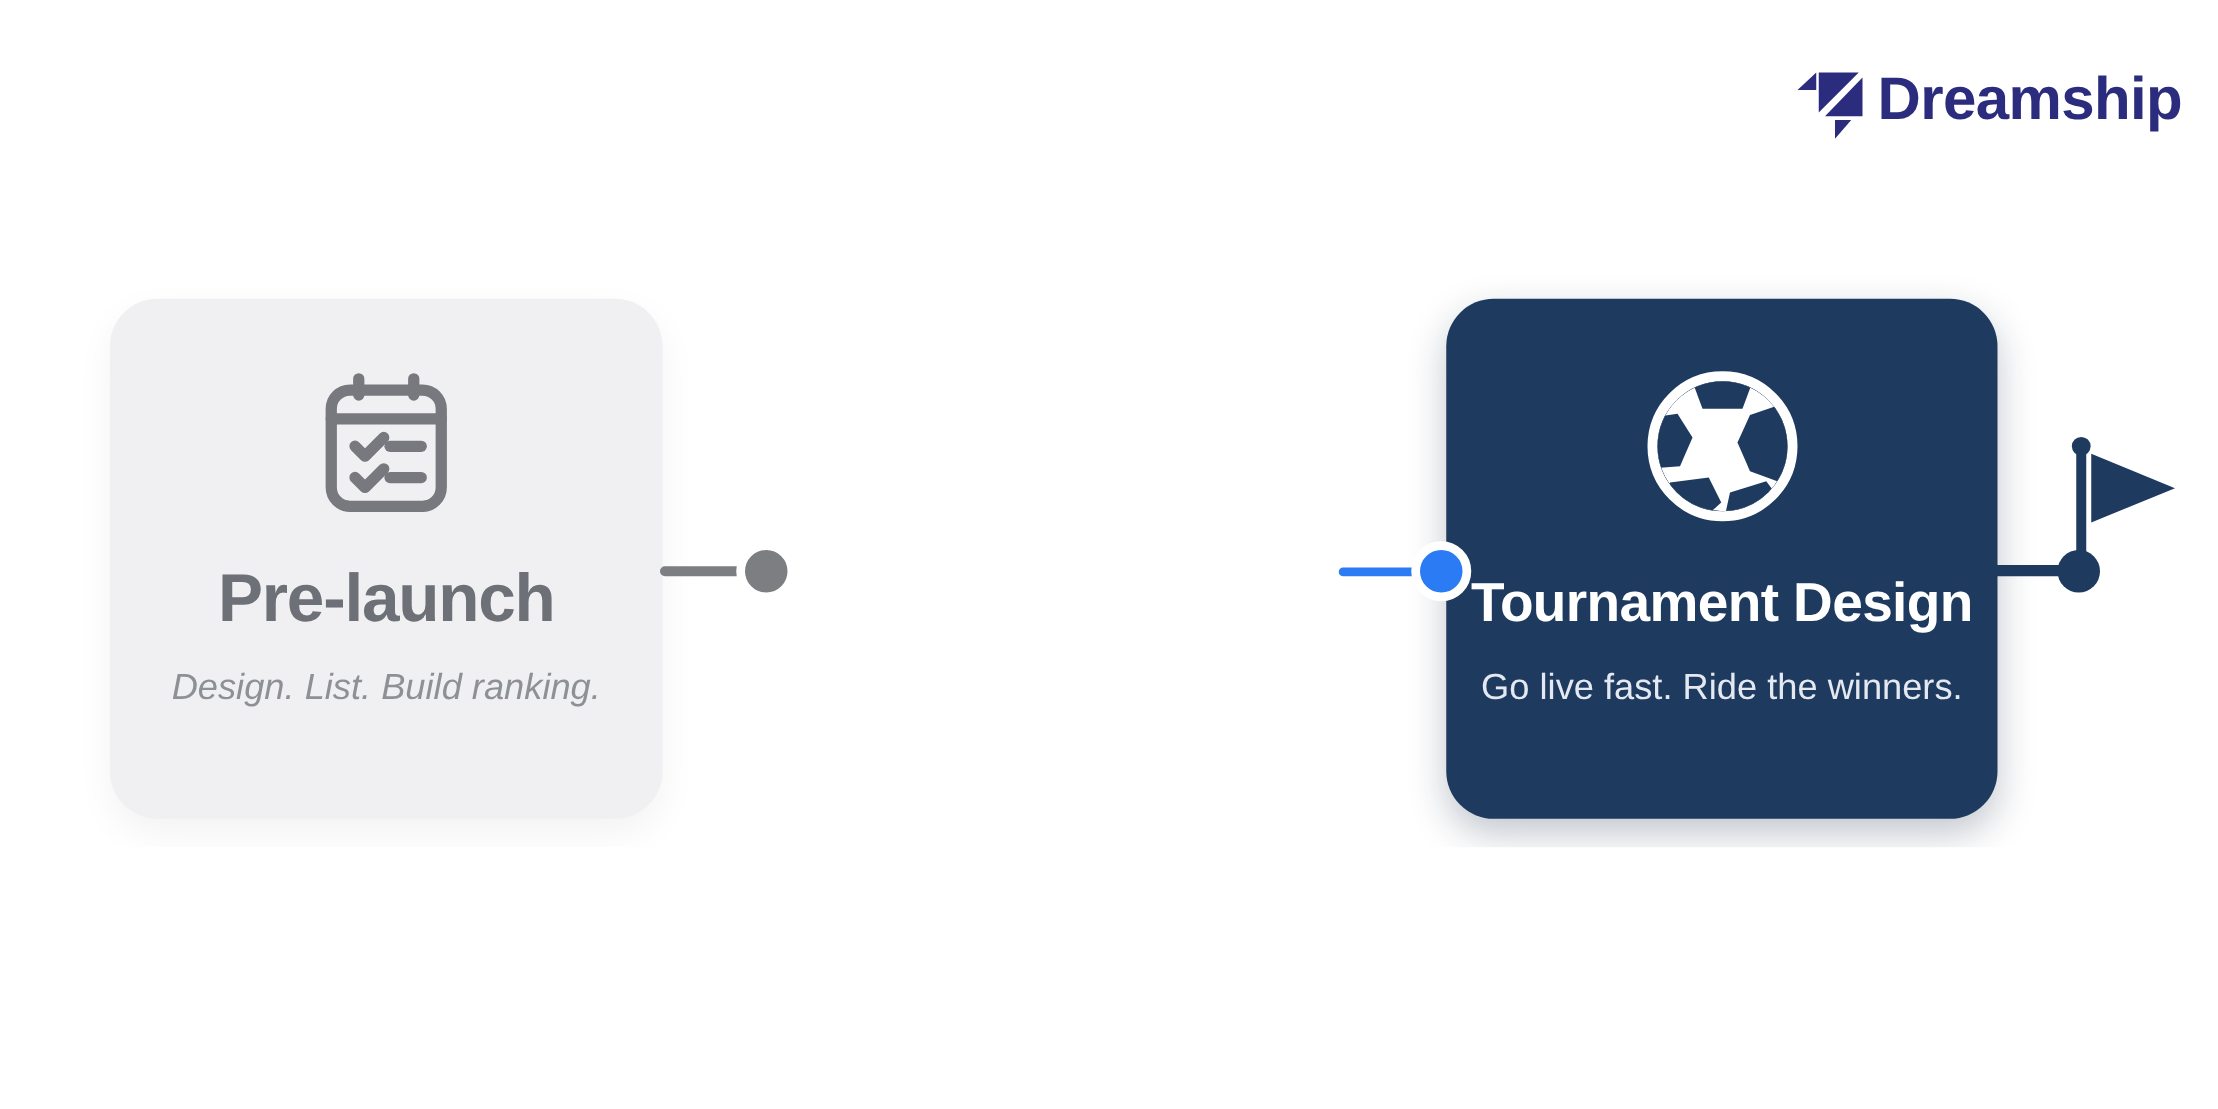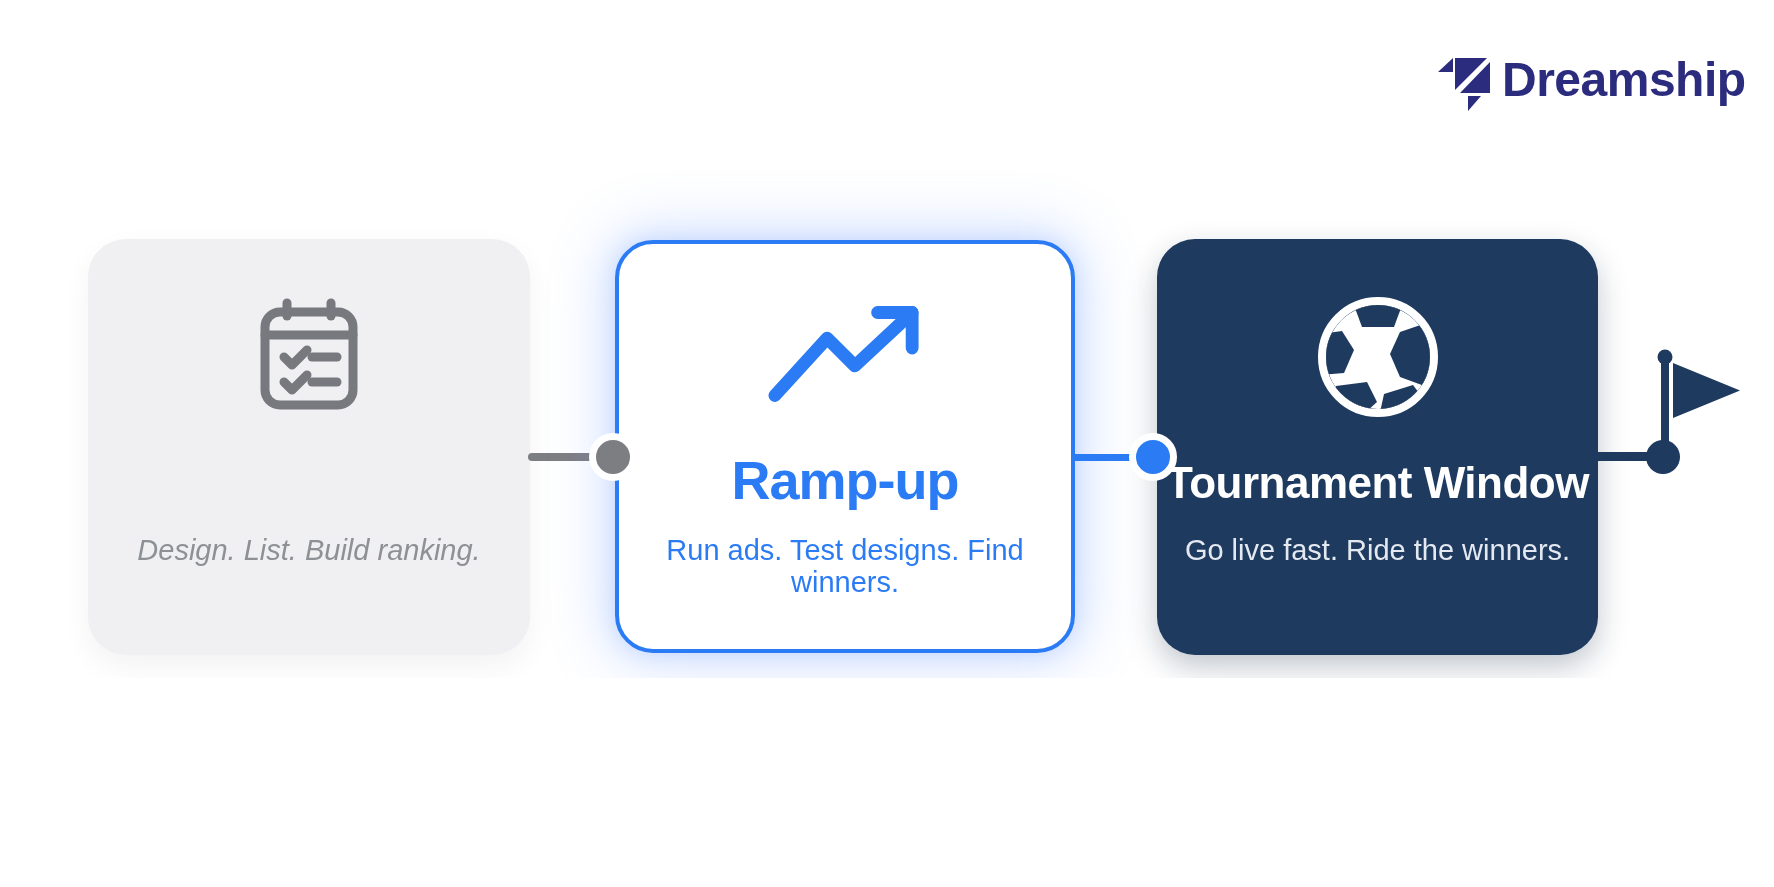--- a/index.html
+++ b/index.html
@@ -95,34 +95,27 @@
     <svg class="stage-icon" width="100" height="114" viewBox="0 0 100 114" aria-hidden="true">
       <line class="cal-stroke" x1="28" y1="6" x2="28" y2="19"></line>
       <line class="cal-stroke" x1="72" y1="6" x2="72" y2="19"></line>
       <rect class="cal-stroke" x="6" y="15" width="88" height="93" rx="15"></rect>
       <line class="cal-stroke" x1="6" y1="38" x2="94" y2="38"></line>
       <path class="cal-stroke" d="M25 60 l8 8 l15 -15"></path>
       <line class="cal-stroke" x1="53" y1="60" x2="78" y2="60"></line>
       <path class="cal-stroke" d="M25 85 l8 8 l15 -15"></path>
       <line class="cal-stroke" x1="53" y1="85" x2="78" y2="85"></line>
     </svg>
+    <h2 class="stage-title">Pre-launch</h2>
     <p class="stage-subtitle">Design. List. Build ranking.</p>
   </section>
 
   <div class="connector connector-gray"></div>
   <div class="dot dot-gray"></div>
 
-  <section class="card card-2">
-    <svg class="stage-icon" width="158" height="102" viewBox="0 0 160 102" aria-hidden="true">
-      <polyline class="trend-stroke" points="9,93 62,35 90,63 148,9"></polyline>
-      <polyline class="trend-stroke" points="113,9 148,9 148,45"></polyline>
-    </svg>
-    <h2 class="stage-title">Ramp-up</h2>
-    <p class="stage-subtitle">Run ads. Test designs. Find winners.</p>
-  </section>
 
   <div class="connector connector-blue"></div>
   <div class="dot dot-blue"></div>
 
   <section class="card card-3">
     <svg class="stage-icon" width="126" height="126" viewBox="0 0 126 126" aria-hidden="true">
       <defs>
         <clipPath id="ballClip">
             <circle cx="63" cy="63" r="52"></circle>
           </clipPath>
@@ -130,21 +123,21 @@
       <circle class="ball-ring" cx="63" cy="63" r="56"></circle>
       <g clip-path="url(#ballClip)">
         <circle class="ball-face" cx="63" cy="63" r="52"></circle>
         <polygon class="ball-patch" points="63,-12 89,6 79,33 47,33 37,6"></polygon>
         <polygon class="ball-patch" points="-8,42 27,37 39,56 29,79 -8,82"></polygon>
         <polygon class="ball-patch" points="85,38 117,27 129,61 115,94 85,83 75,60"></polygon>
         <polygon class="ball-patch" points="21,92 52,88 62,108 41,127 13,112"></polygon>
         <polygon class="ball-patch" points="69,100 98,91 113,111 93,131 64,123"></polygon>
       </g>
     </svg>
-    <h2 class="stage-title">Tournament Window</h2>
+    <h2 class="stage-title">Tournament Design</h2>
     <p class="stage-subtitle">Go live fast. Ride the winners.</p>
   </section>
 
   <div class="connector connector-navy"></div>
   <svg class="flag-wrap" width="120" height="160" viewBox="0 0 120 160" aria-hidden="true">
     <line class="flag-stroke" x1="35" y1="44" x2="35" y2="142"></line>
     <circle class="flag-fill" cx="35" cy="42" r="7.5"></circle>
     <circle class="flag-fill" cx="33" cy="142" r="17"></circle>
     <polygon class="flag-fill" points="43,48 110,75.5 43,103"></polygon>
   </svg>

